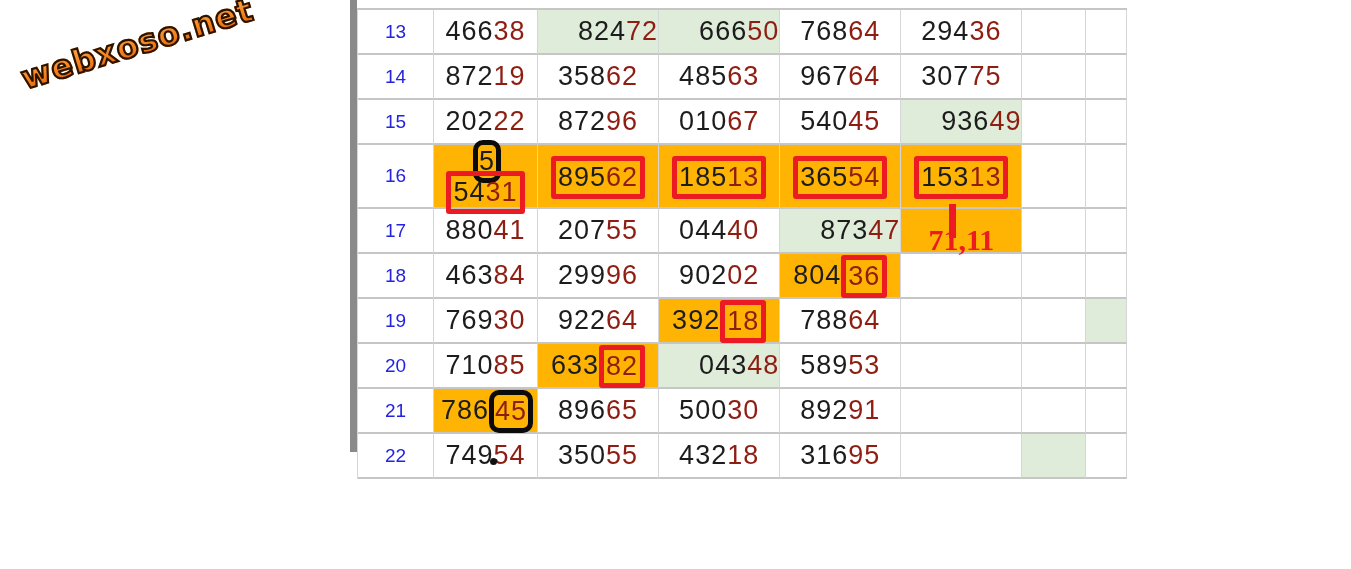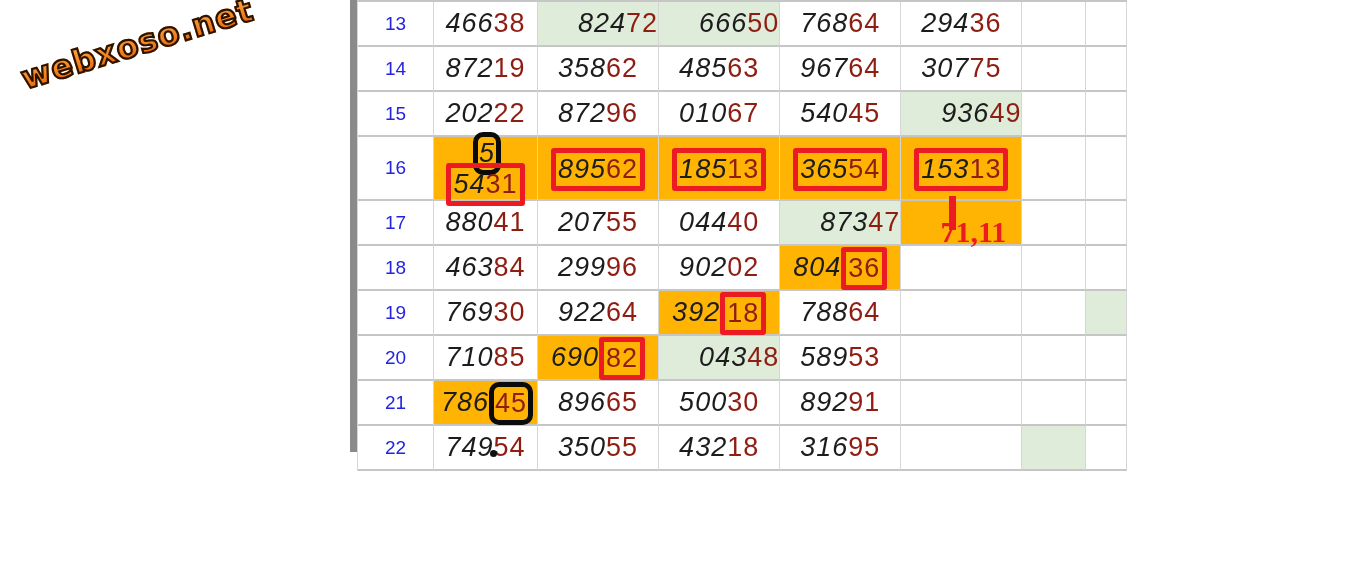--- a/index.html
+++ b/index.html
@@ -14,49 +14,49 @@
     transform:rotate(-17deg);transform-origin:0 50%;
     font-family:"DejaVu Sans", sans-serif;font-weight:bold;font-size:32px;letter-spacing:1px;
     background:linear-gradient(180deg,#ffb258 0%,#f5831f 55%,#e05a00 100%);
     -webkit-background-clip:text;background-clip:text;color:transparent;
     -webkit-text-stroke:2.2px #2a1400;
   }
   
   .leftbar{position:absolute;left:350px;top:0;width:7px;height:452px;background:var(--graybar);}
   
   table.results{
-    position:absolute;left:357px;top:0;border-collapse:separate;border-spacing:0;
+    position:absolute;left:357px;top:8px;border-collapse:separate;border-spacing:0;
     border-top:2px solid var(--grid_h);border-left:1px solid var(--grid_v);
     table-layout:fixed;
   }
   td{
     height:43px;border-right:1px solid var(--grid_v);border-bottom:2px solid var(--grid_h);
     text-align:center;vertical-align:middle;padding:0;overflow:visible;
   }
   td.rownum{color:var(--blue);font-size:19px;}
   td.numcell{font-size:27px;letter-spacing:1px;color:var(--black_digit);position:relative;}
   .bg-green{background:var(--green);padding-left:40px;}
   .bg-orange{background:var(--orange);}
   .dr{color:var(--maroon);}
-  .db{color:var(--black_digit);font-style:italic;}
+  .db{color:var(--black_digit);}
   
   .rb{
     display:inline-block;border:5px solid var(--red);border-radius:3px;
     padding:3px 2px;line-height:1.0;vertical-align:middle;margin:-9px 0;
   }
   .bb{
     display:inline-block;border:5px solid #0b0b0b;border-radius:10px;
     padding:3px 1px;line-height:1.0;vertical-align:middle;margin:-9px -3px -9px 0;
   }
   
   .vline{position:absolute;left:48px;top:-5px;width:7px;height:34px;background:var(--red);z-index:3;}
   .ann-text{
     position:absolute;left:0;bottom:-3px;width:100%;text-align:center;
     font-family:"Liberation Serif", serif;font-weight:bold;font-size:30px;color:var(--red);
-    letter-spacing:0px;line-height:1;z-index:2;padding-left:12px;
+    letter-spacing:0px;line-height:1;z-index:2;
   }
   .inkdot{position:absolute;left:56px;top:24px;width:7px;height:7px;border-radius:50%;background:#101010;}
 </style>
 </head>
 <body>
 
 <div class="logo">
   <span class="logo-text">webxoso.net</span>
 </div>
 
@@ -142,21 +142,21 @@
         <td class="numcell"><span class="db">922</span><span class="dr">64</span></td>
         <td class="numcell bg-orange"><span class="db">392</span><span class="rb"><span class="dr">18</span></span></td>
         <td class="numcell"><span class="db">788</span><span class="dr">64</span></td>
         <td class="numcell"></td>
         <td class="numcell"></td>
         <td class="numcell bg-green"></td>
       </tr>
       <tr>
         <td class="rownum">20</td>
         <td class="numcell"><span class="db">710</span><span class="dr">85</span></td>
-        <td class="numcell bg-orange"><span class="db">690</span><span class="rb"><span class="dr">82</span></span></td>
+        <td class="numcell bg-orange"><span class="db">633</span><span class="rb"><span class="dr">82</span></span></td>
         <td class="numcell bg-green"><span class="db">043</span><span class="dr">48</span></td>
         <td class="numcell"><span class="db">589</span><span class="dr">53</span></td>
         <td class="numcell"></td>
         <td class="numcell"></td>
         <td class="numcell"></td>
       </tr>
       <tr>
         <td class="rownum">21</td>
         <td class="numcell bg-orange"><span class="db">786</span><span class="bb"><span class="dr">45</span></span></td>
         <td class="numcell"><span class="db">896</span><span class="dr">65</span></td>

